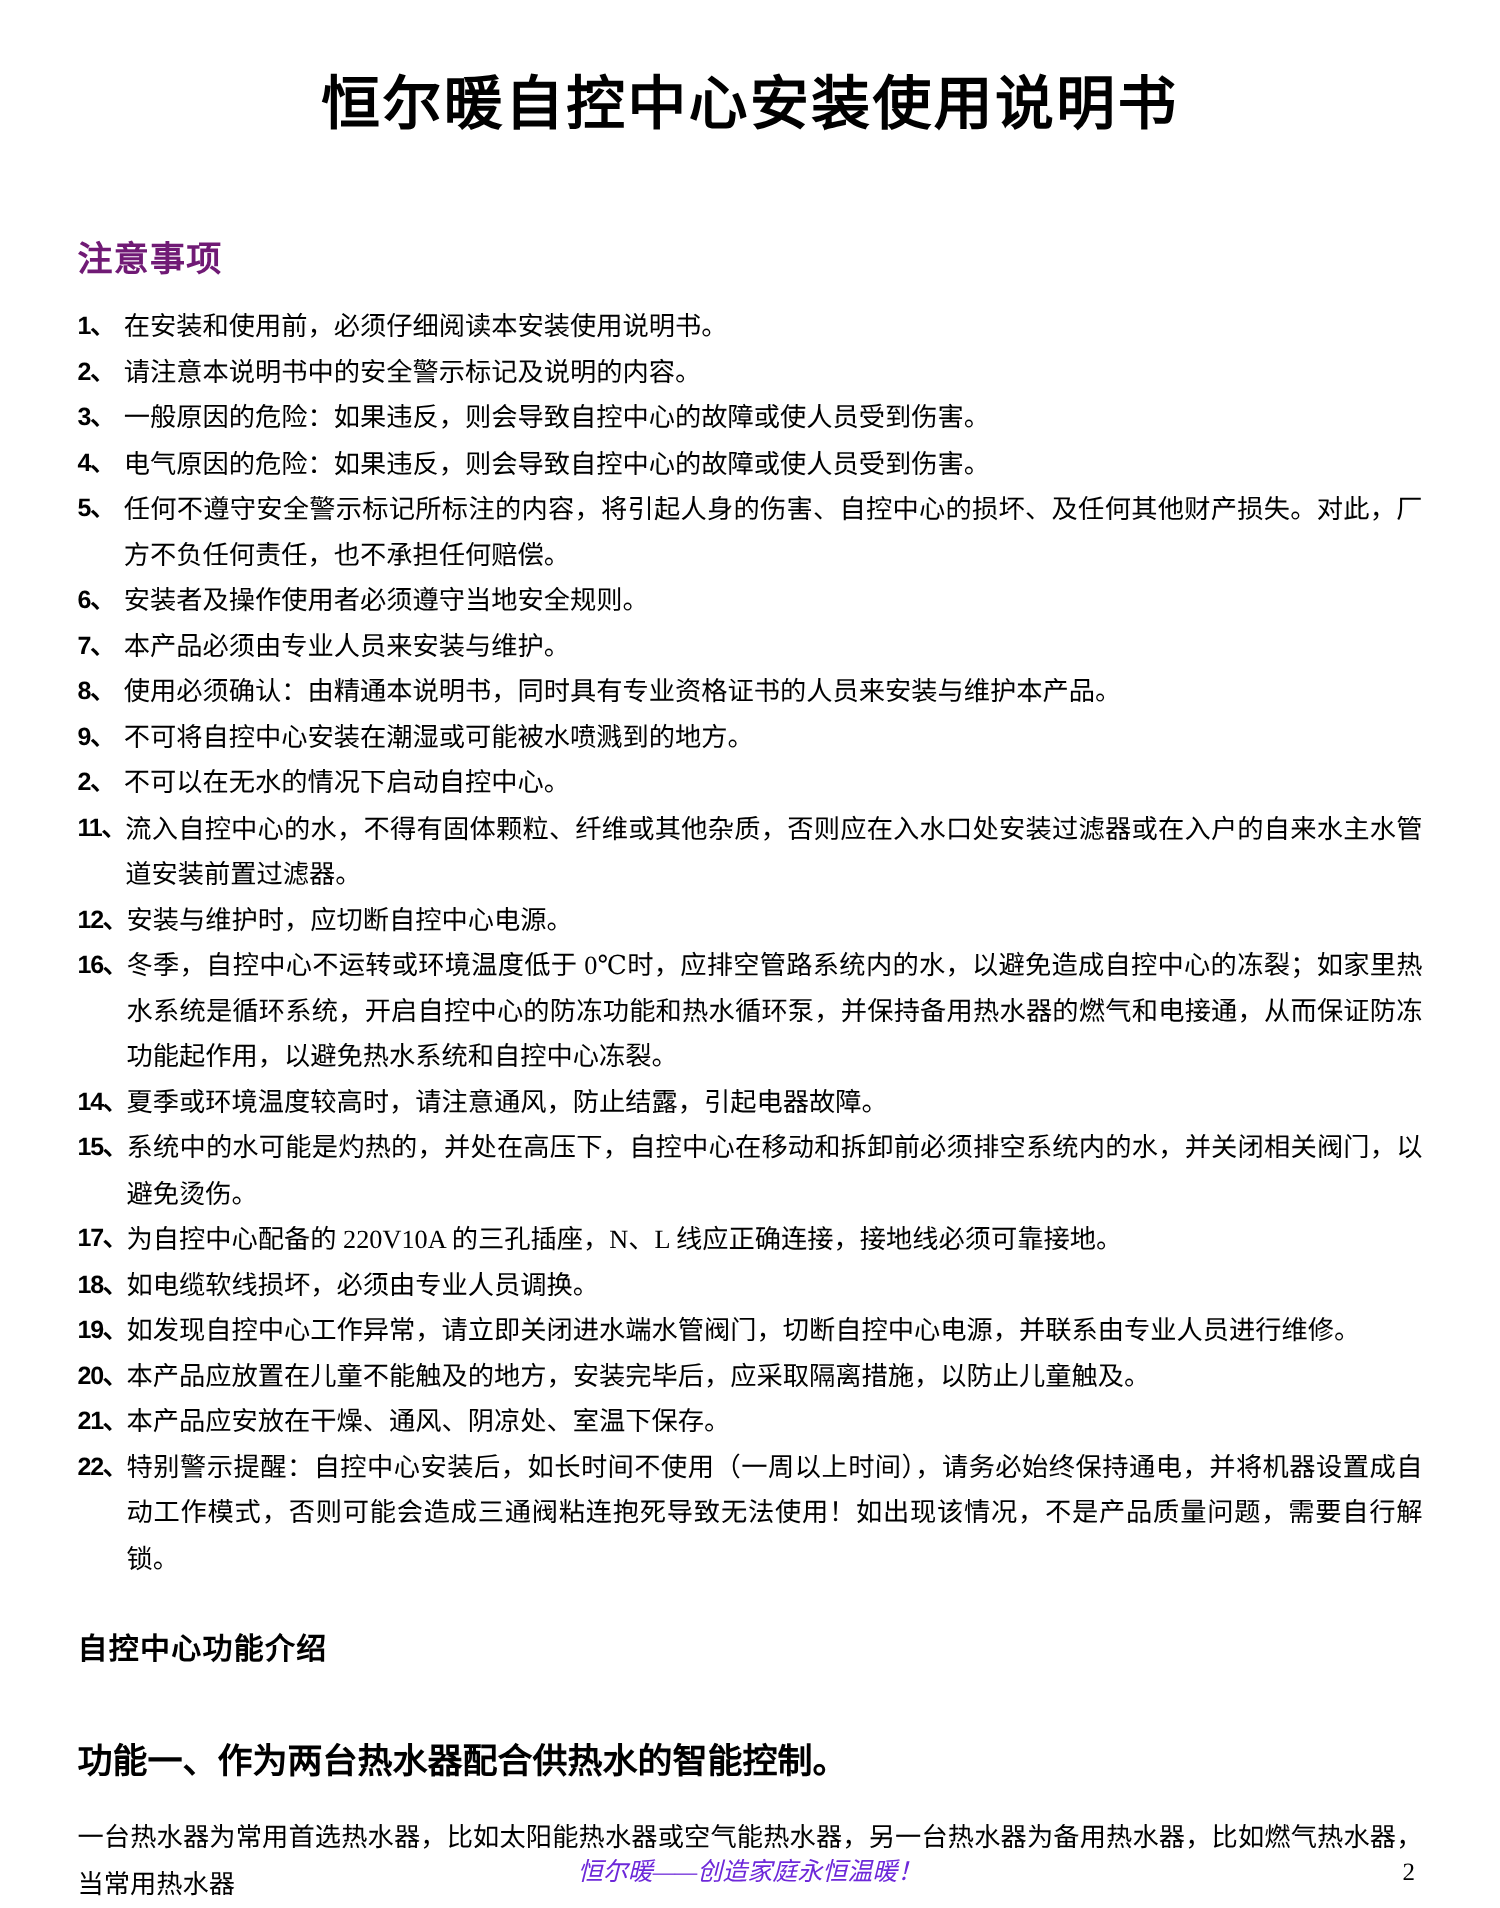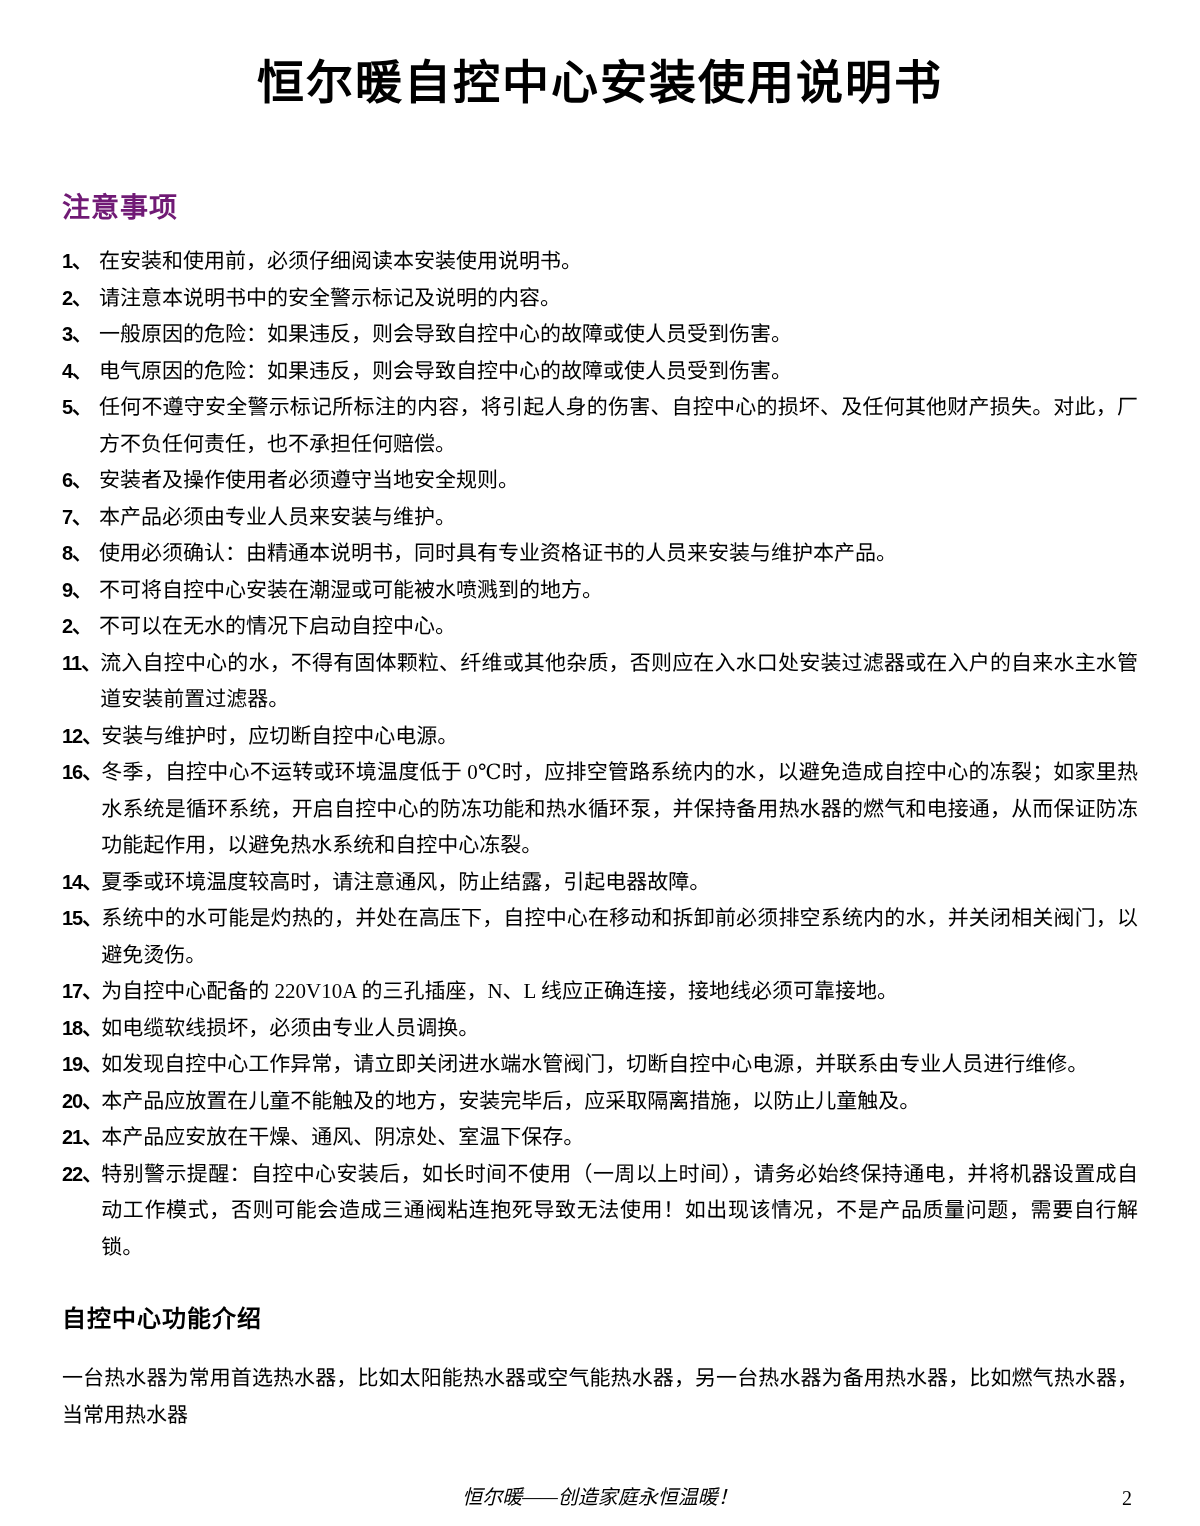--- a/index.html
+++ b/index.html
@@ -73,21 +73,21 @@
     text-align: justify;
   }
   .footer-slogan {
     position: absolute;
     left: 0;
     right: 0;
     bottom: 16px;
     text-align: center;
     font-style: italic;
     font-size: 20px;
-    color: #000000;
+    color: #6d28d9;
   }
   .page-number {
     position: absolute;
     right: 68px;
     bottom: 16px;
     font-size: 20px;
     color: #000000;
   }
 </style>
 </head>
@@ -181,19 +181,20 @@
       <span class="txt">本产品应安放在干燥、通风、阴凉处、室温下保存。</span>
     </div>
     <div class="item bold">
       <span class="num">22、</span>
       <span class="txt">特别警示提醒：自控中心安装后，如长时间不使用（一周以上时间），请务必始终保持通电，并将机器设置成自动工作模式，否则可能会造成三通阀粘连抱死导致无法使用！如出现该情况，不是产品质量问题，需要自行解锁。</span>
     </div>
   </div>
 
   <h2 class="functions-heading">自控中心功能介绍</h2>
 
+  <h3 class="function-one-heading">功能一、作为两台热水器配合供热水的智能控制。</h3>
 
   <p class="function-body">一台热水器为常用首选热水器，比如太阳能热水器或空气能热水器，另一台热水器为备用热水器，比如燃气热水器，当常用热水器</p>
 
   <div class="footer-slogan">恒尔暖——创造家庭永恒温暖！</div>
   <div class="page-number">2</div>
 
 </div>
 
 </body></html>

